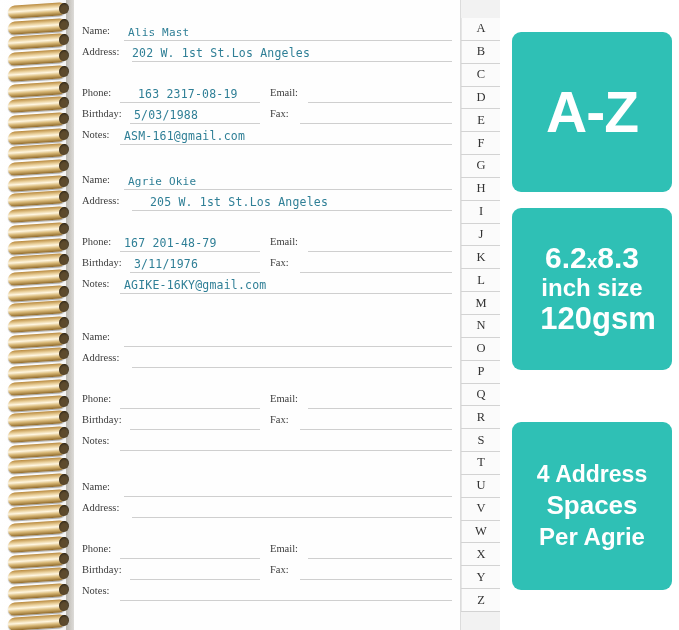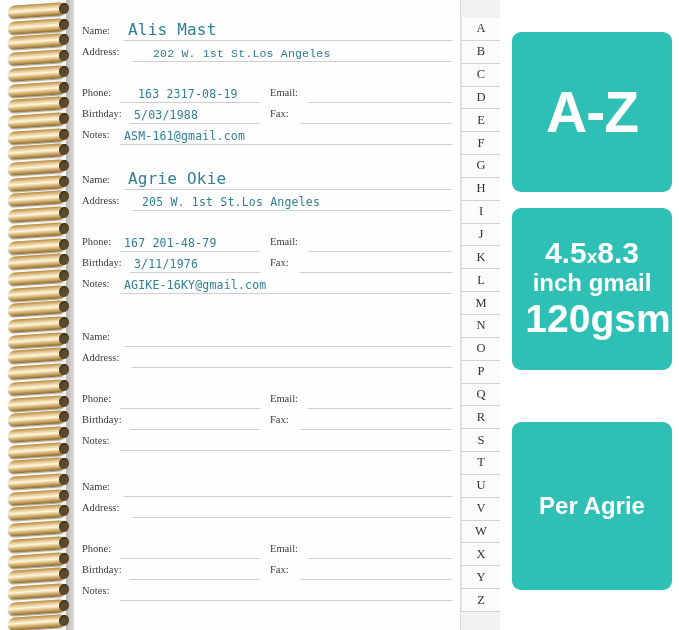--- a/index.html
+++ b/index.html
@@ -55,21 +55,21 @@
     font-family:"Liberation Serif", serif;
   }
   .rule{
     position:absolute;bottom:2px;height:1px;background:#cfcfcf;
   }
   .hand{
     position:absolute;bottom:4px;
     font-family:"DejaVu Sans Mono", monospace;
     font-size:11.5px;color:#2f7f96;letter-spacing:.2px;white-space:nowrap;
   }
-  .hand.big{font-size:16px;}
+  .hand.big{font-size:11px;}
 
   
   #tabstrip{
     position:absolute;left:460px;top:0;width:40px;height:630px;
     background:#f2f2f2;
     border-left:1px solid #dcdcdc;
   }
   .tab{
     position:absolute;left:0;width:40px;
     display:flex;align-items:center;justify-content:center;
@@ -94,21 +94,21 @@
   }
   .p1{top:32px;height:160px;}
   .p2{top:208px;height:162px;}
   .p3{top:422px;height:168px;}
 
   .az{font-size:57px;font-weight:bold;line-height:.95;letter-spacing:-1px;}
   .tabs-word{font-size:38px;font-weight:bold;line-height:1.05;}
   .sz{font-size:30px;font-weight:bold;line-height:1.1;}
   .sz .x{font-size:19px;font-weight:bold;}
   .inch{font-size:24px;font-weight:bold;line-height:1.15;}
-  .gsm{font-size:39px;font-weight:bold;line-height:1.15;margin-left:12px;}
+  .gsm{font-size:31px;font-weight:bold;line-height:1.15;margin-left:12px;}
   .l1{font-size:23px;font-weight:bold;line-height:1.25;}
   .l2{font-size:26px;font-weight:bold;line-height:1.25;}
   .l3{font-size:24px;font-weight:bold;line-height:1.25;}
 </style>
 </head>
 <body>
 
 <div id="notebook">
 
   <div class="spiral-col" id="spiral">
@@ -239,21 +239,21 @@
     <div class="page-inner" id="page-inner">
         <div class="entry" style="top: 22px;">
           <div class="row" style="height: 21px;">
             <span class="lbl" style="left: 0px;">Name:</span>
             <div class="rule" style="left: 42px; width: 328px;"></div>
             <span class="hand big" style="left: 46px;">Alis Mast</span>
           </div>
           <div class="row" style="height: 21px;">
             <span class="lbl" style="left: 0px;">Address:</span>
             <div class="rule" style="left: 50px; width: 320px;"></div>
-            <span class="hand" style="left: 71px; font-family: Liberation Mono, monospace;">202 W. 1st St.Los Angeles</span>
+            <span class="hand" style="left: 50px;">202 W. 1st St.Los Angeles</span>
           </div>
           <div class="row" style="height: 20px;"></div>
           <div class="row" style="height: 21px;">
             <span class="lbl" style="left: 0px;">Phone:</span>
             <div class="rule" style="left: 38px; width: 140px;"></div>
             <span class="hand" style="left: 56px;">163 2317-08-19</span>
             <span class="lbl" style="left: 188px;">Email:</span>
             <div class="rule" style="left: 226px; width: 144px;"></div>
             <span class="hand" style="left: 230px;"></span>
           </div>
@@ -273,21 +273,21 @@
         </div>
         <div class="entry" style="top: 171px;">
           <div class="row" style="height: 21px;">
             <span class="lbl" style="left: 0px;">Name:</span>
             <div class="rule" style="left: 42px; width: 328px;"></div>
             <span class="hand big" style="left: 46px;">Agrie Okie</span>
           </div>
           <div class="row" style="height: 21px;">
             <span class="lbl" style="left: 0px;">Address:</span>
             <div class="rule" style="left: 50px; width: 320px;"></div>
-            <span class="hand" style="left: 60px;">205 W. 1st St.Los Angeles</span>
+            <span class="hand" style="left: 68px;">205 W. 1st St.Los Angeles</span>
           </div>
           <div class="row" style="height: 20px;"></div>
           <div class="row" style="height: 21px;">
             <span class="lbl" style="left: 0px;">Phone:</span>
             <div class="rule" style="left: 38px; width: 140px;"></div>
             <span class="hand" style="left: 42px;">167 201-48-79</span>
             <span class="lbl" style="left: 188px;">Email:</span>
             <div class="rule" style="left: 226px; width: 144px;"></div>
             <span class="hand" style="left: 230px;"></span>
           </div>
@@ -459,23 +459,25 @@
 </div>
 
 <div id="panels">
 
   <div class="panel p1">
     <div class="az">A-Z</div>
   </div>
 
   <div class="panel p2">
     <div class="sz">
-      <span>4.5</span><span class="x">x</span><span>8.3</span>
+      <span>6.2</span><span class="x">x</span><span>8.3</span>
     </div>
-    <div class="inch">inch gmail</div>
+    <div class="inch">inch size</div>
     <div class="gsm">120gsm</div>
   </div>
 
   <div class="panel p3">
+    <div class="l1">4 Address</div>
+    <div class="l2">Spaces</div>
     <div class="l3">Per Agrie</div>
   </div>
 
 </div>
 
 </body></html>

